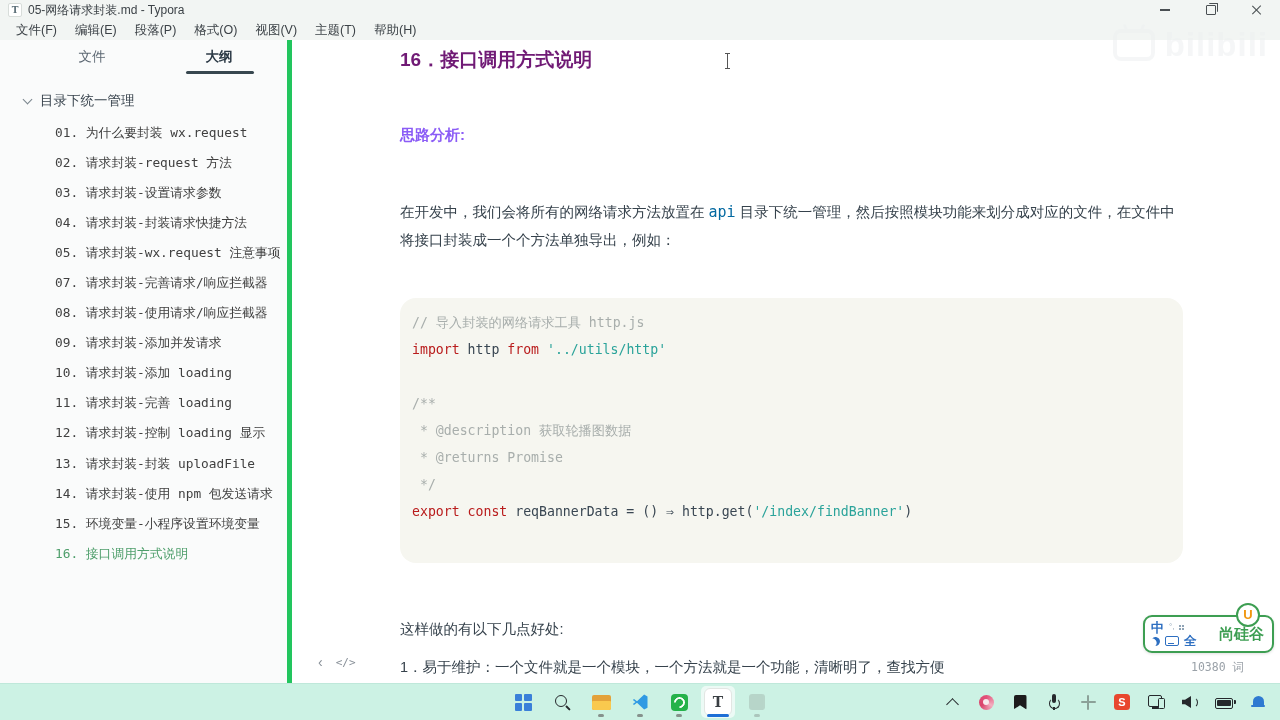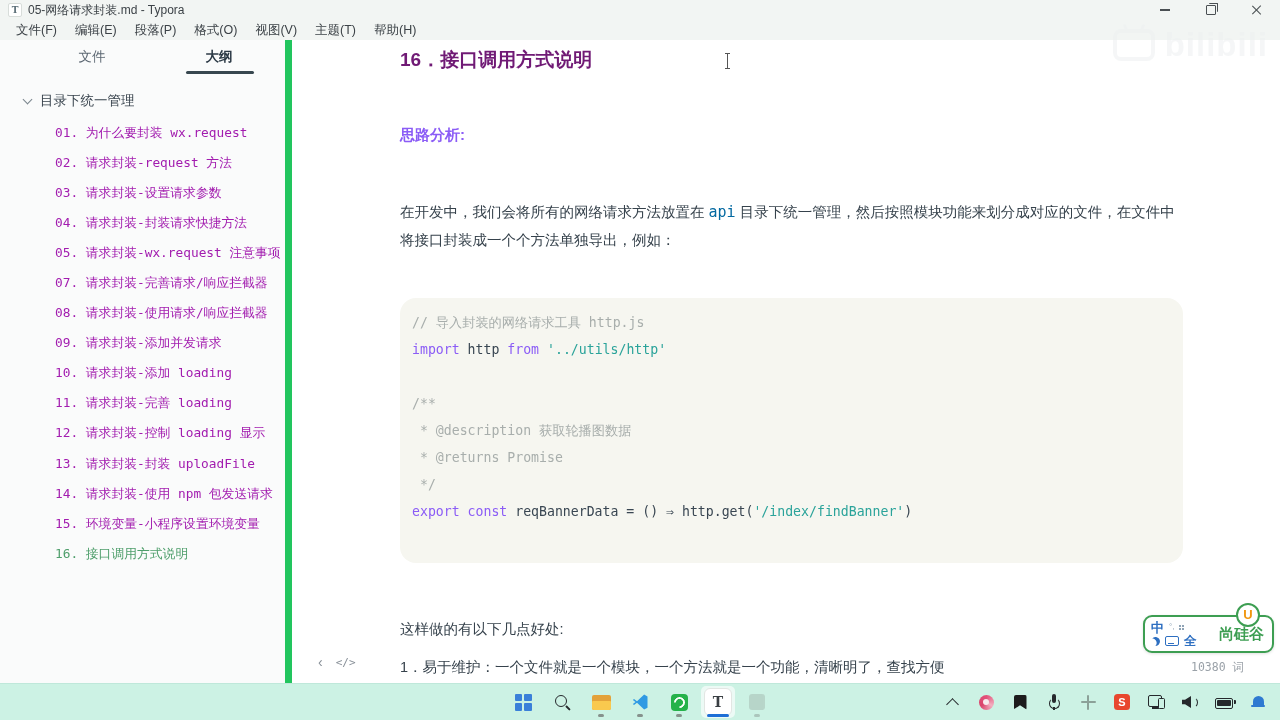--- a/index.html
+++ b/index.html
@@ -19,44 +19,44 @@
   .glyph-min{width:10px;height:1.5px;background:#4a4f52;}
   .glyph-max{width:8px;height:8px;border:1.2px solid #4a4f52;border-radius:1px;position:relative;}
   .glyph-max::before{content:'';position:absolute;left:2px;top:-3.5px;width:8px;height:8px;border:1.2px solid #4a4f52;border-left:none;border-bottom:none;border-radius:1px;}
   .glyph-close{position:relative;width:10px;height:10px;}
   .glyph-close::before,.glyph-close::after{content:'';position:absolute;left:4.4px;top:-1px;width:1.4px;height:12px;background:#4a4f52;}
   .glyph-close::before{transform:rotate(45deg);} .glyph-close::after{transform:rotate(-45deg);}
   
   .menubar{position:absolute;left:0;top:20px;width:1280px;height:20px;background:#f2f5f3;display:flex;align-items:center;padding-left:7px;box-sizing:border-box;}
   .menu-item{font-size:12.5px;color:#3c4247;padding:0 9px;}
   
-  .sidebar{position:absolute;left:0;top:40px;width:292px;bottom:37px;background:#fafbfb;border-right:7px solid #22c55e;box-sizing:border-box;}
+  .sidebar{position:absolute;left:0;top:40px;width:292px;bottom:37px;background:#fafbfb;border-right:5px solid #22c55e;box-sizing:border-box;}
   .side-tabs{position:relative;height:34px;}
   .tab{position:absolute;top:8px;width:56px;text-align:center;font-size:13.5px;color:#5d6873;}
   .tab-files{left:64px;} .tab-outline{left:191px;color:#2c3a46;font-weight:700;}
   .tab-underline{position:absolute;left:186px;top:31px;width:68px;height:3px;background:#37474f;border-radius:2px;}
   .outline-root{margin-top:12px;height:30px;display:flex;align-items:center;padding-left:24px;font-size:13.5px;color:#37424c;}
   .chev-down{width:6px;height:6px;border-left:1.4px solid #7a858d;border-bottom:1.4px solid #7a858d;transform:rotate(-45deg);margin-right:9px;margin-top:-3px;}
   #outline-list{list-style:none;margin:0;padding:2px 0 0 0;}
   .outline-item{height:30.1px;display:flex;align-items:center;padding-left:55px;
-    font-family:"DejaVu Sans Mono","Liberation Sans",sans-serif;font-size:12.8px;color:#a21caf;white-space:nowrap;}
+    font-family:"DejaVu Sans Mono","Liberation Sans",sans-serif;font-size:12.8px;color:#404040;white-space:nowrap;}
   .outline-item.active{color:#4e9e6b;}
   .side-footer{position:absolute;left:318px;top:654px;display:flex;gap:13px;align-items:center;color:#878f97;}
   .sf-collapse{font-size:14px;} .sf-source{font-family:"DejaVu Sans Mono",monospace;font-size:11px;}
   
   .content{position:absolute;left:314px;top:40px;right:0;bottom:37px;background:#fff;overflow:hidden;}
   .doc{margin-left:86px;width:783px;color:#36424c;}
   .doc-h1{padding-top:6px;margin:0;font-size:19px;line-height:28px;font-weight:700;color:#701a75;}
   .doc-sub{margin-top:53px;font-size:15px;line-height:16px;font-weight:700;color:#8b5cf6;}
   .doc-para{margin-top:56px;font-size:14.5px;line-height:27.5px;}
   .inline-code{font-family:"DejaVu Sans Mono",monospace;font-size:15px;color:#0369a1;}
   .codeblock{margin-top:44px;background:#f6f6f0;border-radius:16px;padding:11px 12px;
     font-family:"DejaVu Sans Mono",monospace;font-size:13.2px;line-height:27px;}
   .code-line{min-height:27px;white-space:pre;}
-  .tok-kw{color:#8b5cf6;} .tok-str{color:#2aa39a;} .tok-cm{color:#a8aeac;} .tok-pl{color:#394652;}
+  .tok-kw{color:#b91c1c;} .tok-str{color:#2aa39a;} .tok-cm{color:#a8aeac;} .tok-pl{color:#394652;}
   .doc-benefits{margin-top:58px;font-size:14.5px;line-height:16px;}
   .doc-li{margin-top:22px;font-size:14.5px;line-height:16px;}
   .word-count{position:absolute;top:660px;right:36px;font-family:"DejaVu Sans Mono","Liberation Sans",sans-serif;font-size:11.5px;color:#9aa1a8;}
   
   .ibeam{position:absolute;left:724px;top:53px;width:7px;height:16px;
     background:linear-gradient(to right,transparent 3px,#555 3px,#555 4.2px,transparent 4.2px);}
   .ibeam::before,.ibeam::after{content:'';position:absolute;left:1px;width:5px;height:1.3px;background:#555;}
   .ibeam::before{top:0;} .ibeam::after{bottom:0;}
   
   .bili{position:absolute;top:26px;right:12px;display:flex;align-items:center;gap:10px;opacity:.55;}

